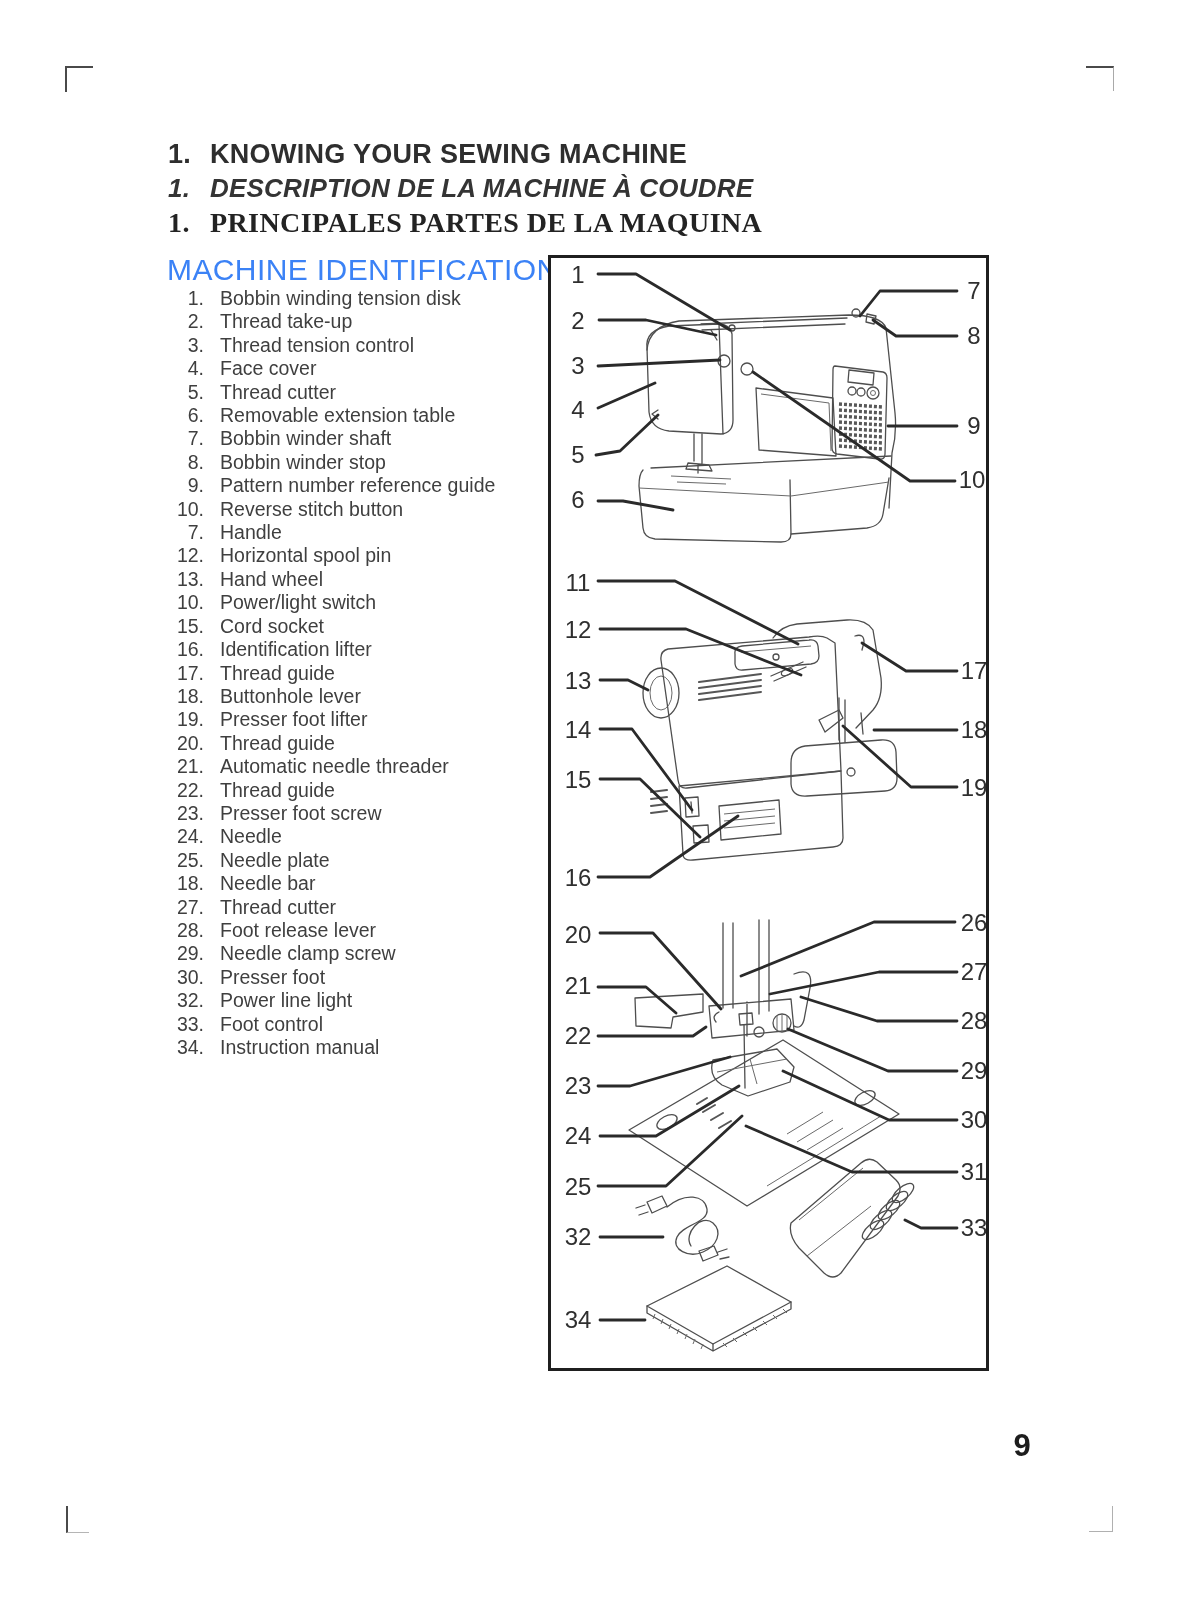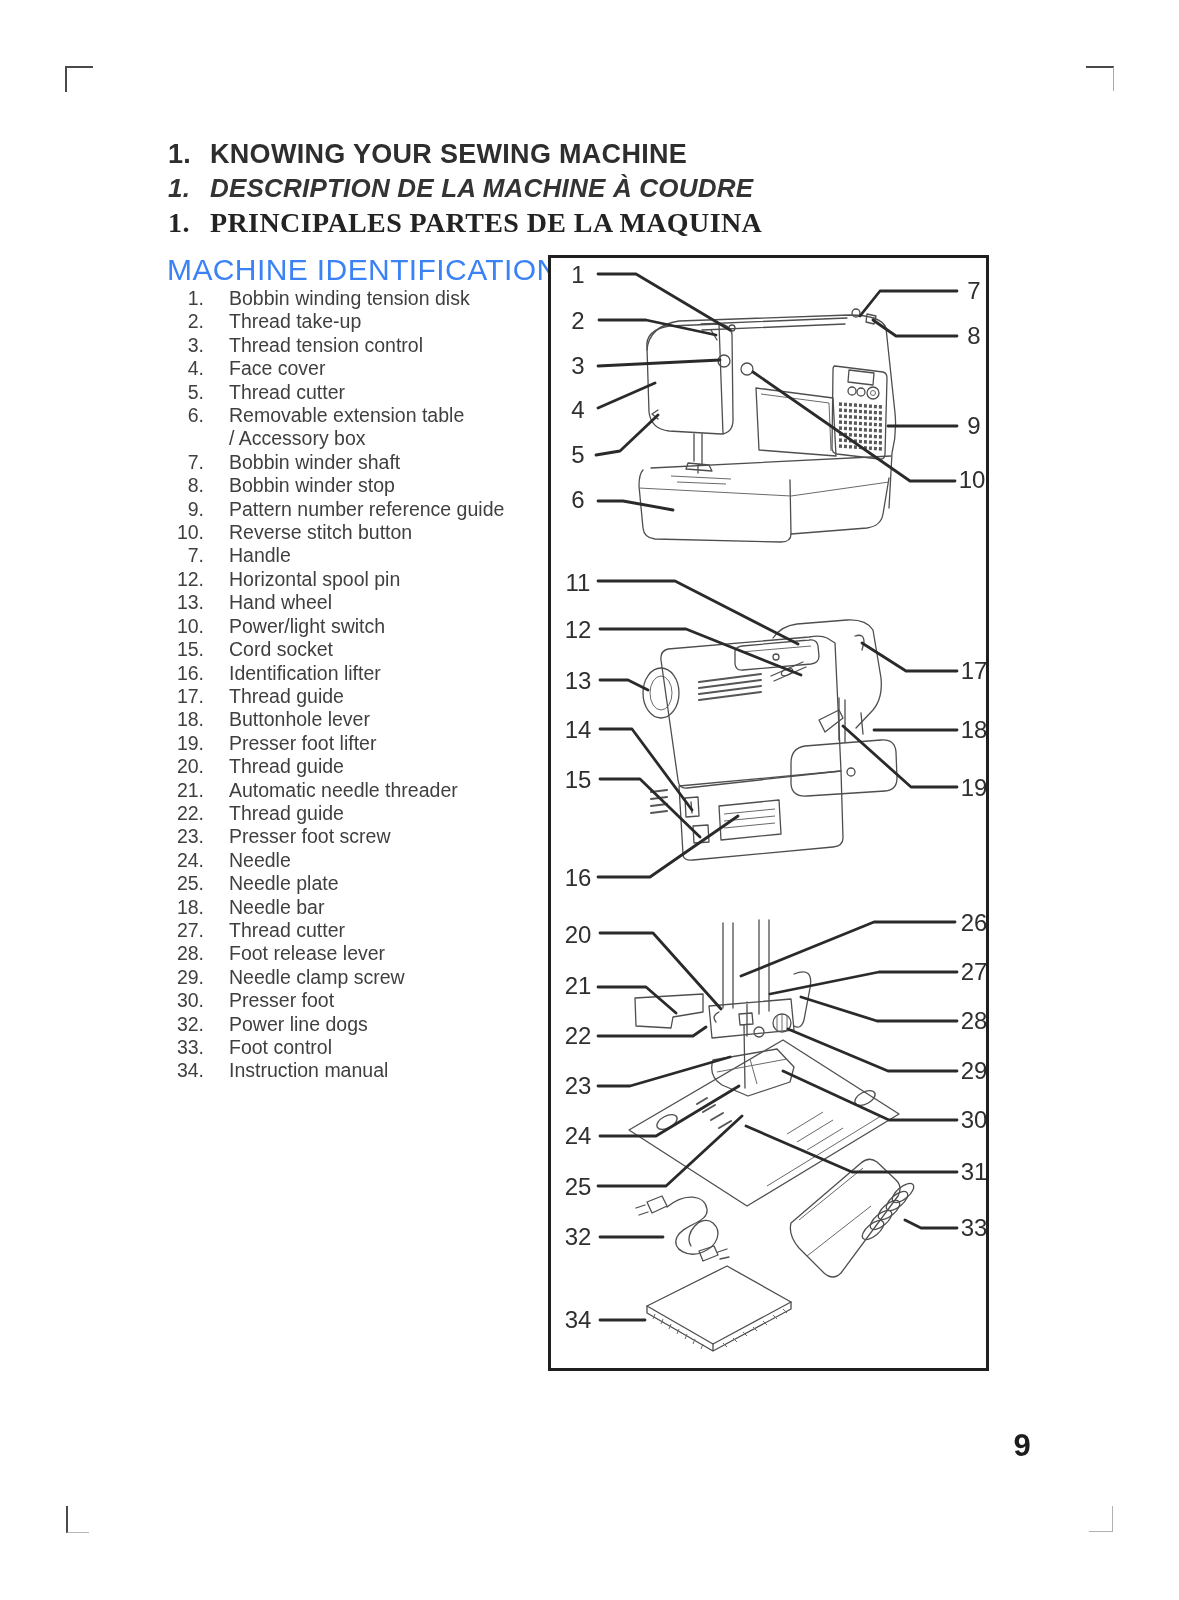--- a/index.html
+++ b/index.html
@@ -20,21 +20,21 @@
   .trow .tnum { width:42px; flex:none; }
   .trow.en { font-size:27px; font-weight:bold; letter-spacing:.3px; color:#2e2e2e; }
   .trow.fr { font-size:26px; font-weight:bold; font-style:italic; letter-spacing:.2px; color:#343434; }
   .trow.es { font-family:"Liberation Serif",serif; font-size:28px; font-weight:bold; letter-spacing:.4px; color:#232323; }
 
   
   .ident-heading { position:absolute; left:167px; top:253px; font-size:30px; letter-spacing:.4px; color:#3b82f6; }
   .parts { position:absolute; left:168px; top:287px; font-size:19.5px; line-height:23.4px; color:#3f3f3f; }
   .prow { display:flex; }
   .pnum { width:36px; flex:none; text-align:right; }
-  .plabel { margin-left:25px; white-space:nowrap; }
+  .plabel { margin-left:16px; white-space:nowrap; }
 
   
   .diagram-box { position:absolute; left:548px; top:255px; width:441px; height:1116px; border:3px solid #1f1f1f; background:#fff; }
   .diagram-box svg { position:absolute; left:0; top:0; width:435px; height:1110px; }
 
   svg .art  { stroke:#4e4e4e; stroke-width:1.3; fill:none; stroke-linejoin:round; stroke-linecap:round; }
   svg .art2 { stroke:#565656; stroke-width:2; fill:none; stroke-linecap:round; }
   svg .thin { stroke:#6a6a6a; stroke-width:1; fill:none; }
   svg .grid { stroke:#585858; stroke-width:3.4; fill:none; stroke-dasharray:3 2; }
   svg .lead { stroke:#2a2a2a; stroke-width:2.8; fill:none; stroke-linejoin:round; stroke-linecap:round; }
@@ -88,24 +88,20 @@
       </div>
     <div class="prow">
         <span class="pnum">5.</span>
         <span class="plabel">Thread cutter</span>
       </div>
     <div class="prow">
         <span class="pnum">6.</span>
         <span class="plabel">Removable extension table</span>
       </div>
     <div class="prow">
-        <span class="pnum"></span>
-        <span class="plabel">/ Accessory box</span>
-      </div>
-    <div class="prow">
         <span class="pnum">7.</span>
         <span class="plabel">Bobbin winder shaft</span>
       </div>
     <div class="prow">
         <span class="pnum">8.</span>
         <span class="plabel">Bobbin winder stop</span>
       </div>
     <div class="prow">
         <span class="pnum">9.</span>
         <span class="plabel">Pattern number reference guide</span>
@@ -189,21 +185,21 @@
     <div class="prow">
         <span class="pnum">29.</span>
         <span class="plabel">Needle clamp screw</span>
       </div>
     <div class="prow">
         <span class="pnum">30.</span>
         <span class="plabel">Presser foot</span>
       </div>
     <div class="prow">
         <span class="pnum">32.</span>
-        <span class="plabel">Power line dogs</span>
+        <span class="plabel">Power line light</span>
       </div>
     <div class="prow">
         <span class="pnum">33.</span>
         <span class="plabel">Foot control</span>
       </div>
     <div class="prow">
         <span class="pnum">34.</span>
         <span class="plabel">Instruction manual</span>
       </div>
   </div>

